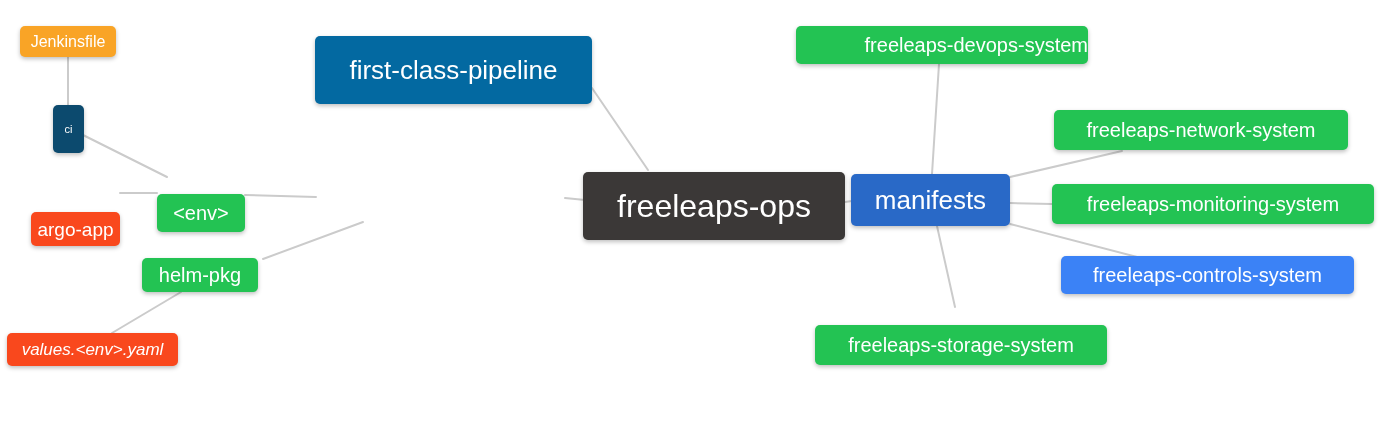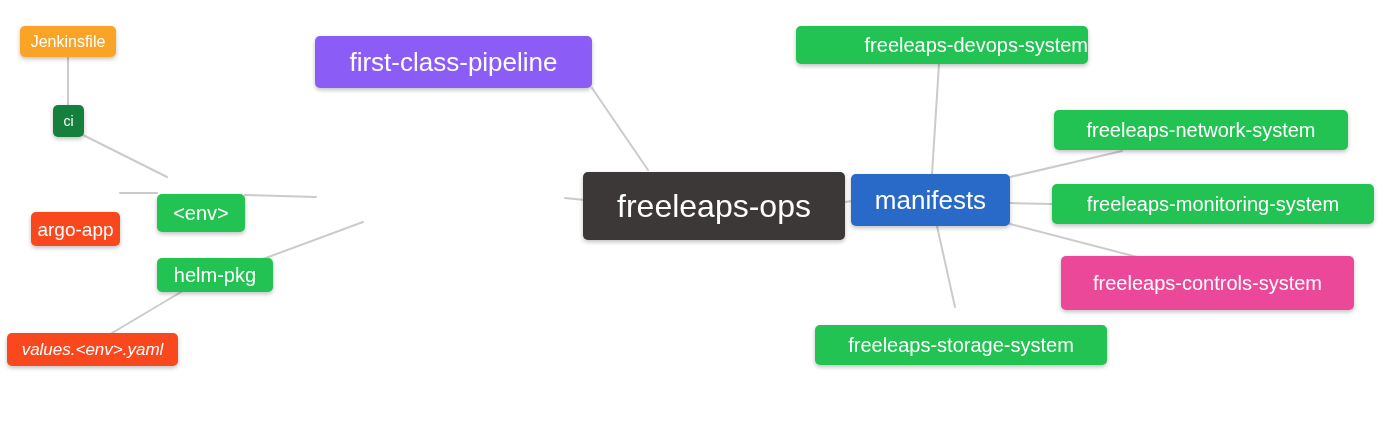--- a/index.html
+++ b/index.html
@@ -62,53 +62,53 @@
       <line x1="932" y1="174" x2="939" y2="64" stroke="#cbcbcb" stroke-width="2" stroke-linecap="round"></line>
       <line x1="1010" y1="177" x2="1122" y2="151" stroke="#cbcbcb" stroke-width="2" stroke-linecap="round"></line>
       <line x1="1010" y1="203" x2="1052" y2="204" stroke="#cbcbcb" stroke-width="2" stroke-linecap="round"></line>
       <line x1="1010" y1="224" x2="1141" y2="258" stroke="#cbcbcb" stroke-width="2" stroke-linecap="round"></line>
       <line x1="937" y1="226" x2="955" y2="307" stroke="#cbcbcb" stroke-width="2" stroke-linecap="round"></line>
     </svg>
   <div class="nodes-layer">
       <div class="node" style="left: 20px; top: 26px; width: 96px; height: 31px; background: rgb(249, 164, 38); font-size: 16px;">
         <span>Jenkinsfile</span>
       </div>
-      <div class="node" style="left: 53px; top: 105px; width: 31px; height: 32px; background: #15803d; font-size: 14px;">
+      <div class="node" style="left: 53px; top: 105px; width: 31px; height: 48px; background: #0c4a6e; font-size: 11px;">
         <span>ci</span>
       </div>
       <div class="node" style="left: 31px; top: 176px; width: 89px; height: 34px; background: rgb(249, 72, 29); font-size: 19px; margin-top: 36px;">
         <span>argo-app</span>
       </div>
       <div class="node" style="left: 157px; top: 175px; width: 88px; height: 38px; background: rgb(35, 195, 83); font-size: 20px; margin-top: 19px;">
         <span>&lt;env&gt;</span>
       </div>
-      <div class="node" style="left: 157px; top: 258px; width: 116px; height: 34px; background: rgb(35, 195, 83); font-size: 20px;">
+      <div class="node" style="left: 142px; top: 258px; width: 116px; height: 34px; background: rgb(35, 195, 83); font-size: 20px;">
         <span>helm-pkg</span>
       </div>
       <div class="node" style="left: 7px; top: 333px; width: 171px; height: 33px; background: rgb(249, 72, 29); font-size: 17px; font-style: italic;">
         <span>values.&lt;env&gt;.yaml</span>
       </div>
-      <div class="node" style="left: 315px; top: 36px; width: 277px; height: 52px; background: #8b5cf6; font-size: 26px;">
+      <div class="node" style="left: 315px; top: 36px; width: 277px; height: 68px; background: #0369a1; font-size: 26px;">
         <span>first-class-pipeline</span>
       </div>
       <div class="node" style="left: 583px; top: 172px; width: 262px; height: 68px; background: rgb(59, 56, 55); font-size: 32px;">
         <span>freeleaps-ops</span>
       </div>
       <div class="node" style="left: 851px; top: 174px; width: 159px; height: 52px; background: rgb(41, 105, 199); font-size: 26px;">
         <span>manifests</span>
       </div>
       <div class="node" style="left: 796px; top: 26px; width: 292px; height: 38px; background: rgb(35, 195, 83); font-size: 20px; justify-content: flex-end;">
         <span>freeleaps-devops-system</span>
       </div>
       <div class="node" style="left: 1054px; top: 110px; width: 294px; height: 40px; background: rgb(35, 195, 83); font-size: 20px;">
         <span>freeleaps-network-system</span>
       </div>
       <div class="node" style="left: 1052px; top: 184px; width: 322px; height: 40px; background: rgb(35, 195, 83); font-size: 20px;">
         <span>freeleaps-monitoring-system</span>
       </div>
-      <div class="node" style="left: 1061px; top: 256px; width: 293px; height: 54px; background: #ec4899; font-size: 20px;">
+      <div class="node" style="left: 1061px; top: 256px; width: 293px; height: 38px; background: #3b82f6; font-size: 20px;">
         <span>freeleaps-controls-system</span>
       </div>
       <div class="node" style="left: 815px; top: 325px; width: 292px; height: 40px; background: rgb(35, 195, 83); font-size: 20px;">
         <span>freeleaps-storage-system</span>
       </div>
     </div>
 </div>
 
 </body></html>

